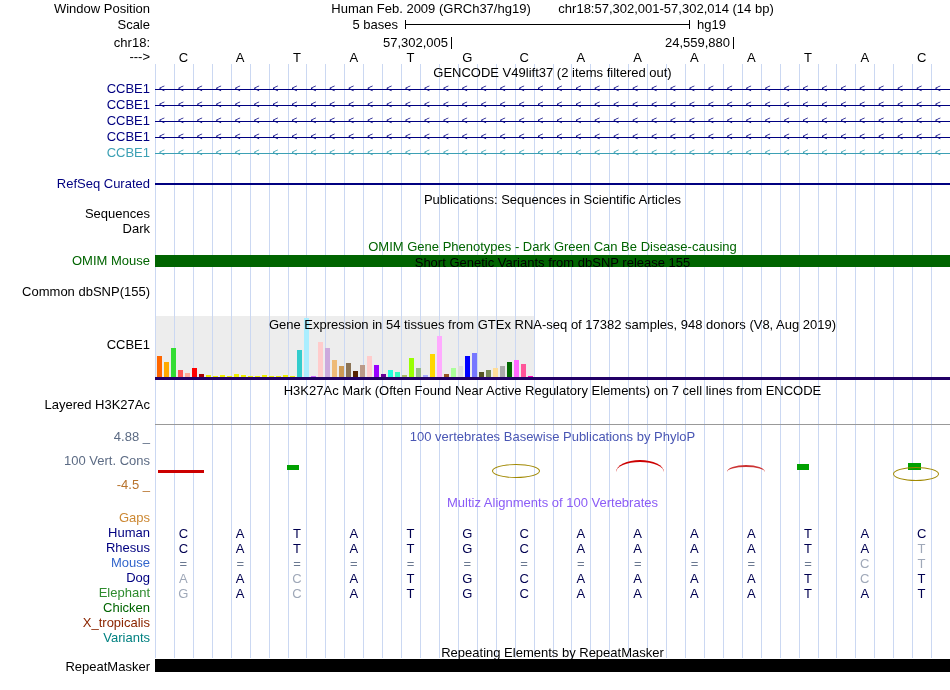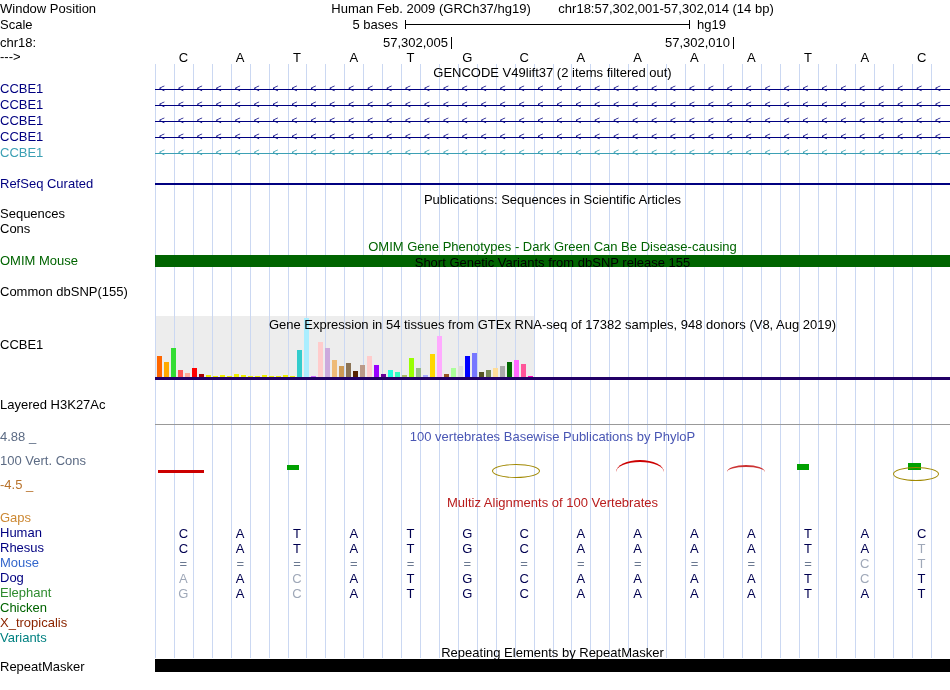--- a/index.html
+++ b/index.html
@@ -1,20 +1,20 @@
 <!DOCTYPE html>
 <html><head>
 <meta charset="utf-8">
 <style>
   html,body{margin:0;padding:0}
   body{width:950px;height:690px;position:relative;background:#fff;color:#000;
        font-family:"Liberation Sans",sans-serif;font-size:13px;overflow:hidden}
   #browser{position:absolute;left:0;top:0;width:950px;height:690px}
   #labels{position:absolute;left:0;top:0;width:152px;height:690px;z-index:3}
-  .lbl{position:absolute;left:0;width:150px;text-align:left;white-space:nowrap;line-height:14px;z-index:3}
+  .lbl{position:absolute;left:0;width:150px;text-align:right;white-space:nowrap;line-height:14px;z-index:3}
   #panel{position:absolute;left:155px;top:0;width:795px;height:690px}
   .title{position:absolute;left:0;width:795px;text-align:center;white-space:nowrap;line-height:14px;z-index:3}
   .title .gap{margin-left:24px}
   .abs{position:absolute;white-space:nowrap;line-height:14px;z-index:3}
   .line{left:0;width:795px}
   .tick{position:absolute;width:1px;height:12px;background:#000;z-index:3}
   #gridlines{position:absolute;left:0;top:64px;width:795px;height:594px;z-index:1;
     background:repeating-linear-gradient(to right,#CBD8F2 0,#CBD8F2 1px,transparent 1px,transparent 18.93px)}
   #gtex-bg{position:absolute;left:0;top:316px;width:380px;height:62px;background:#EDEDED;z-index:0}
   #gtex-bars{position:absolute;left:2px;top:316px;width:380px;height:62px;display:flex;align-items:flex-end;gap:2px;z-index:2}
@@ -30,21 +30,21 @@
 
 <div id="browser">
 
   <div id="labels">
     <div class="lbl" style="top:2px">Window Position</div>
     <div class="lbl" style="top:18px">Scale</div>
     <div class="lbl" style="top:36px">chr18:</div>
     <div class="lbl" style="top:50px">---&gt;</div>
     <div class="lbl" style="top: 177px; color: rgb(0, 0, 128);">RefSeq Curated</div>
     <div class="lbl" style="top:207px">Sequences</div>
-    <div class="lbl" style="top:222px">Cons</div>
+    <div class="lbl" style="top:222px">Dark</div>
     <div class="lbl" style="top: 254px; color: rgb(0, 100, 0);">OMIM Mouse</div>
     <div class="lbl" style="top:285px">Common dbSNP(155)</div>
     <div class="lbl" style="top:338px">CCBE1</div>
     <div class="lbl" style="top:398px">Layered H3K27Ac</div>
     <div class="lbl" style="top: 430px; color: rgb(92, 107, 132);">4.88 _</div>
     <div class="lbl" style="top: 454px; color: rgb(92, 107, 132);">100 Vert. Cons</div>
     <div class="lbl" style="top: 478px; color: rgb(184, 115, 44);">-4.5 _</div>
     <div class="lbl" style="top:660px">RepeatMasker</div>
   <div class="lbl" style="top: 82px; color: rgb(0, 0, 128);">CCBE1</div>
       <div class="lbl" style="top: 98px; color: rgb(0, 0, 128);">CCBE1</div>
@@ -72,21 +72,21 @@
     </div>
 
     <div class="abs" style="left:180px;top:18px;width:63px;text-align:right">5 bases</div>
     <div class="abs" id="scale-bar">
         <i></i>
       </div>
     <div class="abs" style="left:542px;top:18px">hg19</div>
 
     <div class="abs" style="left:219px;top:36px;width:74px;text-align:right">57,302,005</div>
     <div class="tick" style="left:296px;top:37px"></div>
-    <div class="abs" style="left:501px;top:36px;width:74px;text-align:right">57,302,010</div>
+    <div class="abs" style="left:501px;top:36px;width:74px;text-align:right">24,559,880</div>
     <div class="tick" style="left:578px;top:37px"></div>
 
     <div class="title" style="top:66px">GENCODE V49lift37 (2 items filtered out)</div>
     <div class="abs line" style="top: 183px; height: 2px; background: rgb(0, 0, 128);"></div>
     <div class="title" style="top: 240px; color: rgb(0, 100, 0);">OMIM Gene Phenotypes - Dark Green Can Be Disease-causing</div>
     <div class="title" style="top:193px">Publications: Sequences in Scientific Articles</div>
     <div class="abs line" style="top: 255px; height: 12px; background: rgb(0, 100, 0);"></div>
     <div class="title" style="top:256px">Short Genetic Variants from dbSNP release 155</div>
     <div class="title" style="top:318px">Gene Expression in 54 tissues from GTEx RNA-seq of 17382 samples, 948 donors (V8, Aug 2019)</div>
     <div id="gtex-bars">
@@ -139,33 +139,34 @@
         <div class="bar" style="height: 6px; background: rgb(85, 85, 34);"></div>
         <div class="bar" style="height: 8px; background: rgb(119, 136, 85);"></div>
         <div class="bar" style="height: 10px; background: rgb(255, 221, 153);"></div>
         <div class="bar" style="height: 12px; background: rgb(170, 170, 170);"></div>
         <div class="bar" style="height: 16px; background: rgb(0, 102, 0);"></div>
         <div class="bar" style="height: 18px; background: rgb(255, 102, 255);"></div>
         <div class="bar" style="height: 14px; background: rgb(255, 85, 153);"></div>
         <div class="bar" style="height: 2px; background: rgb(255, 0, 187);"></div>
       </div>
     <div class="abs line" style="top: 377px; height: 3px; background: rgb(34, 0, 102);"></div>
+    <div class="title" style="top:384px">H3K27Ac Mark (Often Found Near Active Regulatory Elements) on 7 cell lines from ENCODE</div>
     <div class="abs line" style="top:424px;height:1px;background:#999"></div>
     <div class="title" style="top: 430px; color: rgb(73, 86, 180);">100 vertebrates Basewise Publications by PhyloP</div>
     <div id="phylop-marks">
         <div style="position: absolute; left: 3px; width: 46px; height: 3px; top: 470px; background: rgb(204, 0, 0);"></div>
         <div style="position: absolute; left: 132px; width: 12px; height: 5px; top: 465px; background: rgb(0, 160, 0);"></div>
         <div style="position: absolute; left: 337px; width: 46px; height: 12px; top: 464px; border: 1px solid rgb(160, 136, 0); border-radius: 50%;"></div>
         <div style="position: absolute; left: 461px; width: 48px; height: 10px; top: 460px; border-top: 2px solid rgb(204, 0, 0); border-radius: 50% 50% 0px 0px / 100% 100% 0px 0px;"></div>
         <div style="position: absolute; left: 572px; width: 38px; height: 5px; top: 465px; border-top: 2px solid rgb(204, 51, 51); border-radius: 50% 50% 0px 0px / 100% 100% 0px 0px;"></div>
         <div style="position: absolute; left: 642px; width: 12px; height: 6px; top: 464px; background: rgb(0, 160, 0);"></div>
         <div style="position: absolute; left: 753px; width: 13px; height: 7px; top: 463px; background: rgb(0, 160, 0);"></div>
         <div style="position: absolute; left: 738px; width: 44px; height: 12px; top: 467px; border: 1px solid rgb(160, 136, 0); border-radius: 50%;"></div>
       </div>
-    <div class="title" style="top: 496px; color: #b91c1c;">Multiz Alignments of 100 Vertebrates</div>
+    <div class="title" style="top: 496px; color: #8b5cf6;">Multiz Alignments of 100 Vertebrates</div>
     <div class="title" style="top:646px">Repeating Elements by RepeatMasker</div>
     <div class="abs line" style="top: 659px; height: 13px; background: rgb(0, 0, 0);"></div>
   <div class="base" style="left: 0px; top: 50px; width: 56.7857px;">C</div>
       <div class="base" style="left: 56.7857px; top: 50px; width: 56.7857px;">A</div>
       <div class="base" style="left: 113.571px; top: 50px; width: 56.7857px;">T</div>
       <div class="base" style="left: 170.357px; top: 50px; width: 56.7857px;">A</div>
       <div class="base" style="left: 227.143px; top: 50px; width: 56.7857px;">T</div>
       <div class="base" style="left: 283.929px; top: 50px; width: 56.7857px;">G</div>
       <div class="base" style="left: 340.714px; top: 50px; width: 56.7857px;">C</div>
       <div class="base" style="left: 397.5px; top: 50px; width: 56.7857px;">A</div>

